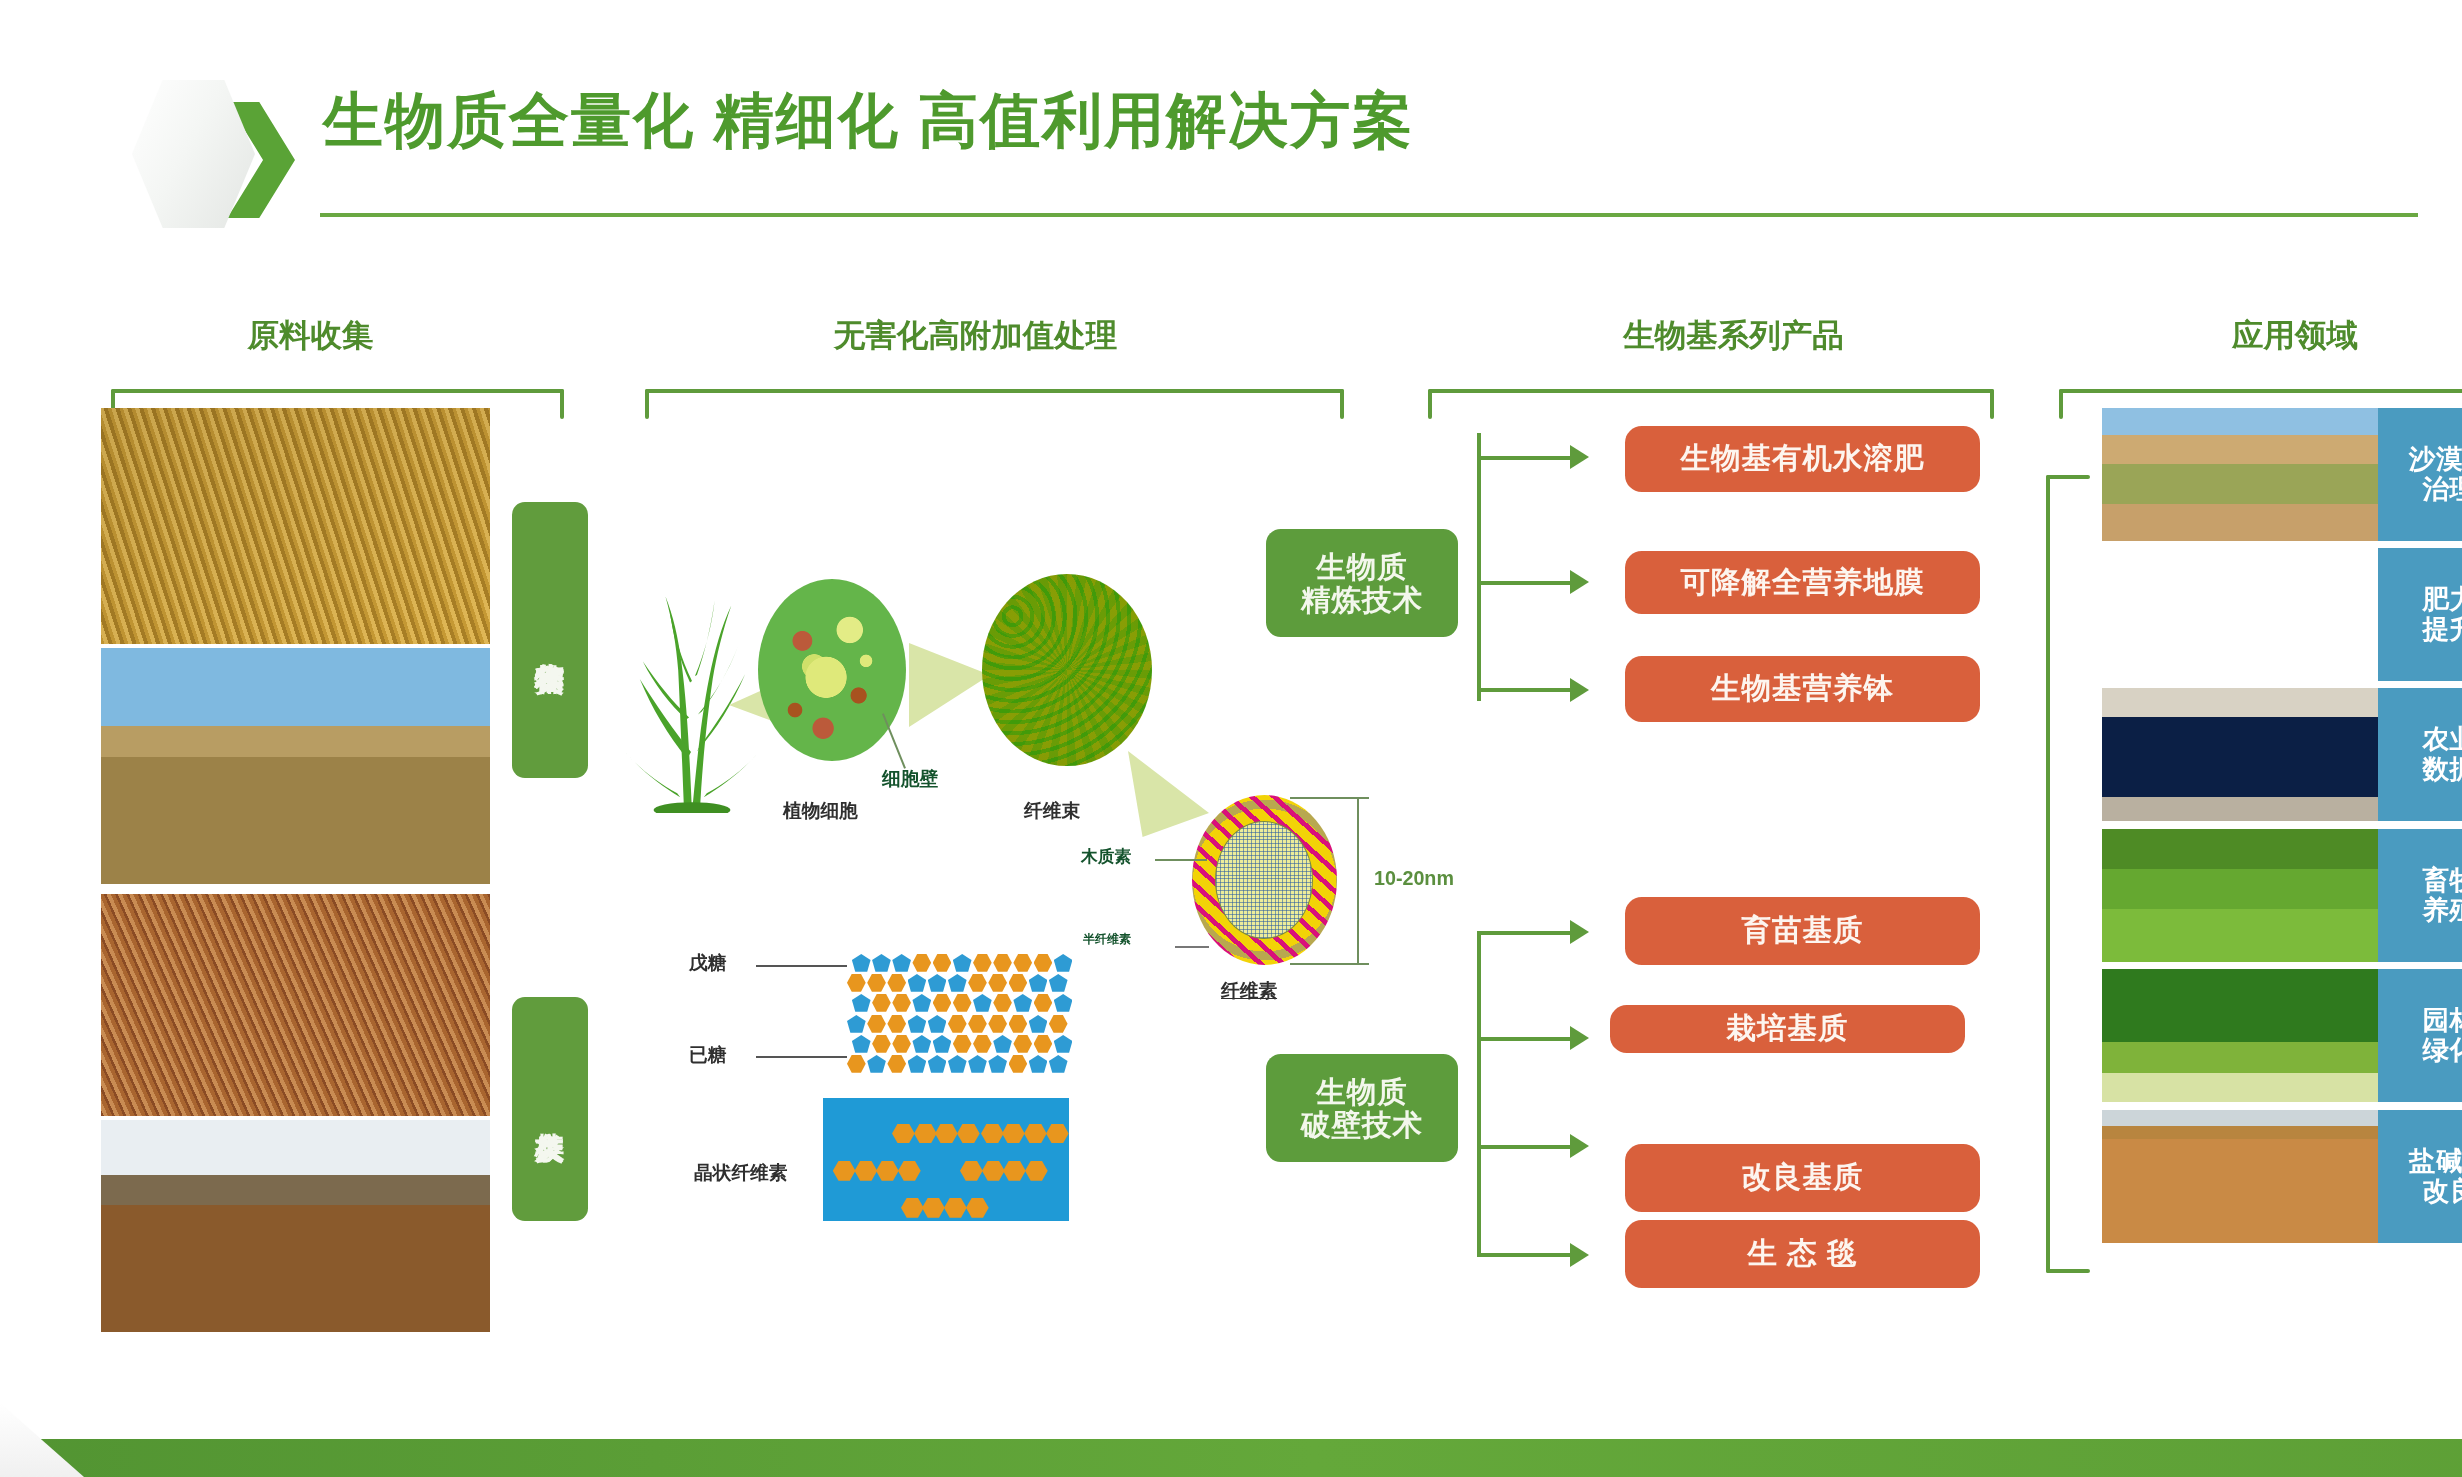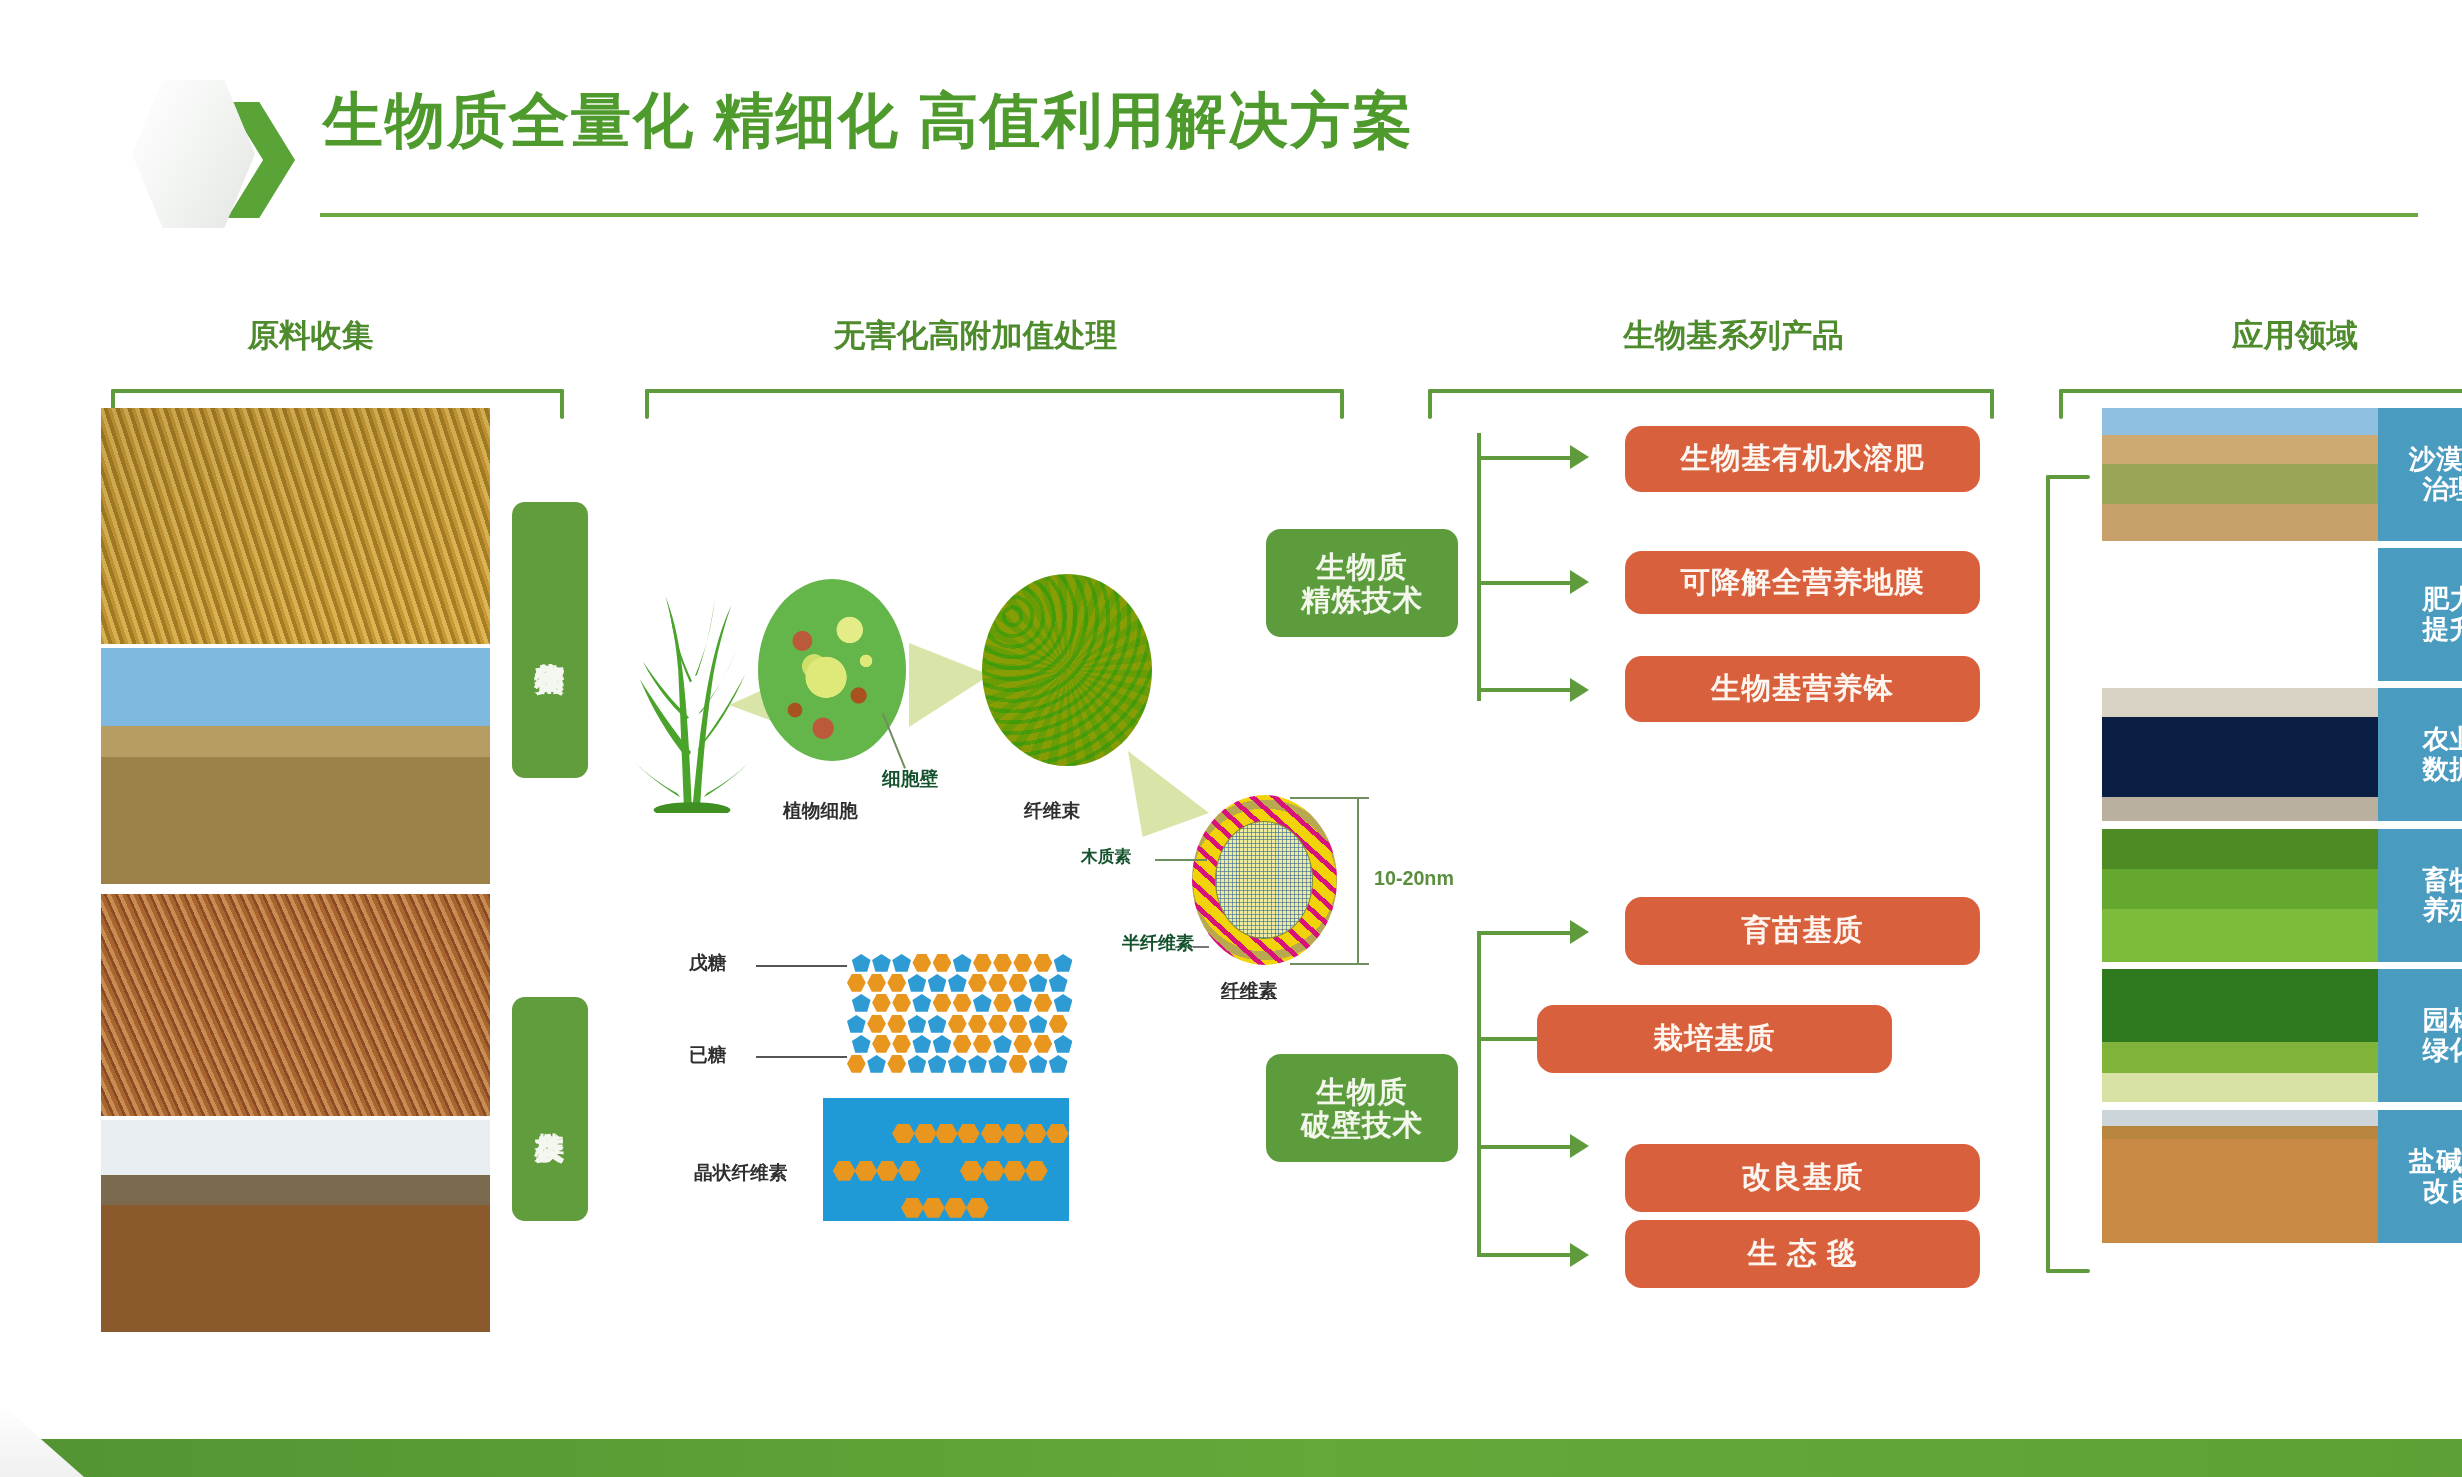--- a/index.html
+++ b/index.html
@@ -274,21 +274,21 @@
 
 <div class="cone" style="left:1128px; top:751px; width:81px; height:86px; clip-path:polygon(0 0,100% 72%,18% 100%);"></div>
 
 <div class="nano-circle" style="left:1192px; top:795px; width:145px; height:170px;"></div>
 <div class="nano-core" style="left:1215px; top:821px; width:98px; height:118px;"></div>
 
 <div class="leader" style="left:1155px; top:859px; width:52px; height:2px;"></div>
 <div class="dlabel green" style="left:1081px; top:845px; font-size:16.7px;">木质素</div>
 
 <div class="leader" style="left:1175px; top:946px; width:34px; height:2px; background:#777;"></div>
-<div class="dlabel green" style="left:1083px; top:931px; font-size:18px;margin-left:39px;">半纤维素</div>
+<div class="dlabel green" style="left:1083px; top:931px; font-size:12px;">半纤维素</div>
 
 <div class="leader" style="left:1290px; top:797px; width:79px; height:2px; background:#6f8f5e;"></div>
 <div class="leader" style="left:1290px; top:963px; width:79px; height:2px; background:#6f8f5e;"></div>
 <div class="leader" style="left:1357px; top:797px; width:2px; height:168px; background:#6f8f5e;"></div>
 <div class="dlabel green" style="left:1374px; top:867px; font-size:19.7px; color:#5b8f3f;">10-20nm</div>
 
 <div class="dlabel" style="left:1221px; top:978px;text-decoration:underline;">纤维素</div>
 
 <div class="sugar-lead" style="left:756px; top:965px; width:91px;"></div>
 <div class="dlabel" style="left:689px; top:950px; font-size:18.7px;">戊糖</div>
@@ -425,21 +425,21 @@
 <div class="flow-arm" style="left:1477px; top:931px; width:94px;"></div>
 <div class="flow-head" style="left:1570px; top:920px;"></div>
 <div class="flow-arm" style="left:1477px; top:1037px; width:94px;"></div>
 <div class="flow-head" style="left:1570px; top:1026px;"></div>
 <div class="flow-arm" style="left:1477px; top:1145px; width:94px;"></div>
 <div class="flow-head" style="left:1570px; top:1134px;"></div>
 <div class="flow-arm" style="left:1477px; top:1253px; width:94px;"></div>
 <div class="flow-head" style="left:1570px; top:1243px;"></div>
 
 <div class="prod-box" style="left:1625px; top:897px; width:355px; height:68px;">育苗基质</div>
-<div class="prod-box" style="left:1537px; top:1005px; width:355px; height:68px;">栽培基质</div>
+<div class="prod-box" style="left:1610px; top:1005px; width:355px; height:48px;">栽培基质</div>
 <div class="prod-box" style="left:1625px; top:1112px; width:355px; height:68px;margin-top:32px;">改良基质</div>
 <div class="prod-box" style="left:1625px; top:1220px; width:355px; height:68px;">生 态 毯</div>
 
 <div class="app-bracket" style="left:2046px; top:475px; width:44px; height:798px;">
   <div class="vbar"></div>
     <div class="tbar"></div>
     <div class="bbar"></div>
 </div>
 
 <div class="app-photo ap-desert" style="left:2102px; top:408px;  width:276px; height:133px;"></div>

